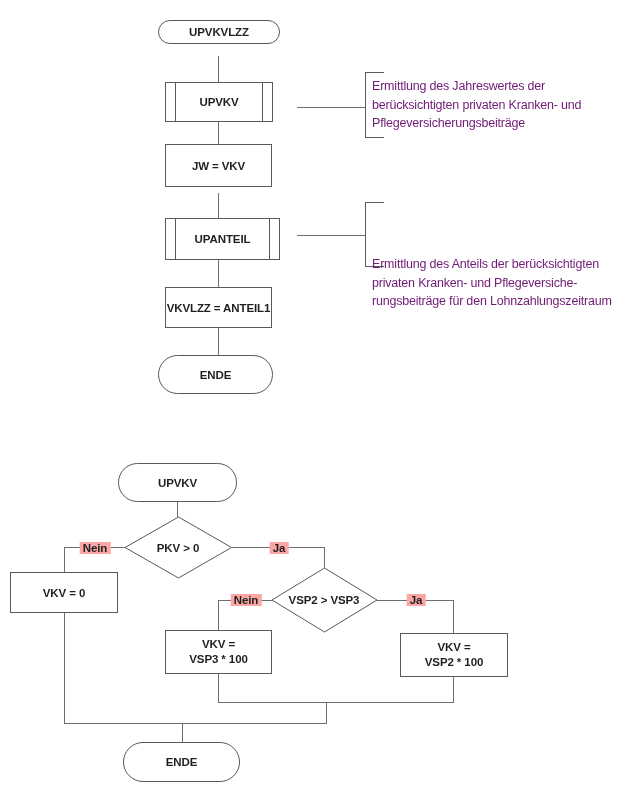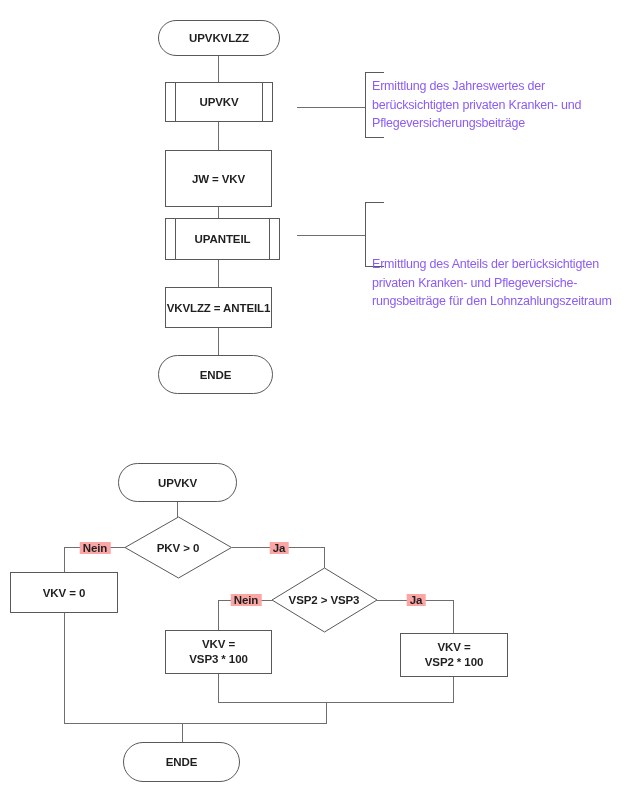--- a/index.html
+++ b/index.html
@@ -35,21 +35,21 @@
     background:#fca5a5;padding:0 3px;font-size:11.5px;font-weight:700;
     white-space:nowrap;letter-spacing:-0.1px;
   }
   
   .bracket{position:absolute;z-index:1;width:18px;border-left:1px solid #5a5a5a;box-sizing:border-box;}
   .bracket::before,.bracket::after{content:"";position:absolute;left:0;width:18px;height:1px;background:#5a5a5a;}
   .bracket::before{top:0;}
   .bracket::after{bottom:0;}
   .annotation{
     position:absolute;z-index:2;font-size:12.5px;font-weight:400;line-height:18.5px;
-    letter-spacing:-0.2px;color:#8b5cf6;
+    letter-spacing:-0.2px;color:#701a75;
   }
   .annotation div{white-space:nowrap;}
 </style>
 </head>
 <body>
 
 <div class="stage">
 
   <div class="vline" style="left:218px;top:56px;height:26px;"></div>
   <div class="vline" style="left:218px;top:122px;height:28px;"></div>
@@ -66,31 +66,31 @@
   </div>
 
   <div class="hline" style="left:297px;top:235px;width:68px;"></div>
   <div class="bracket" style="left:365px;top:202px;height:65px;"></div>
   <div class="annotation" style="left:372px;top:208px;margin-top:47px;">
     <div>Ermittlung des Anteils der berücksichtigten</div>
     <div>privaten Kranken- und Pflegeversiche-</div>
     <div>rungsbeiträge für den Lohnzahlungszeitraum</div>
   </div>
 
-  <div class="node oval" style="left:158px;top:20px;width:122px;height:36px;">
+  <div class="node oval" style="left:158px;top:20px;width:122px;height:24px;">
     <span>UPVKVLZZ</span>
   </div>
 
   <div class="node pre" style="left:165px;top:82px;width:108px;height:40px;">
     <i class="bar l"></i>
     <i class="bar r"></i>
     <span>UPVKV</span>
   </div>
 
-  <div class="node" style="left:165px;top:150px;width:107px;height:57px;">
+  <div class="node" style="left:165px;top:144px;width:107px;height:43px;">
     <span>JW = VKV</span>
   </div>
 
   <div class="node pre" style="left:165px;top:218px;width:115px;height:42px;">
     <i class="bar l"></i>
     <i class="bar r"></i>
     <span>UPANTEIL</span>
   </div>
 
   <div class="node" style="left:165px;top:287px;width:107px;height:41px;">

